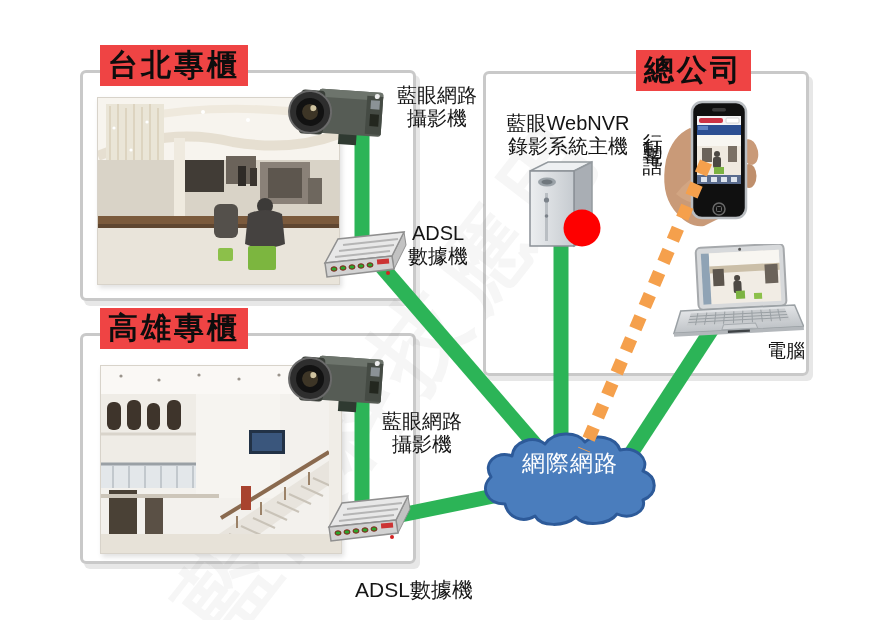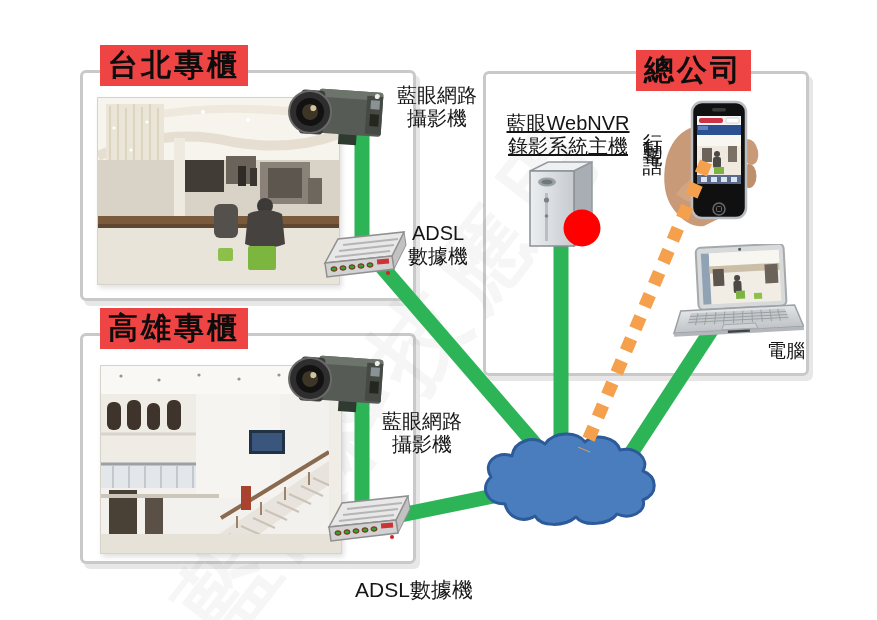--- a/index.html
+++ b/index.html
@@ -45,21 +45,21 @@
   .dev-server{left:520px;top:155px;width:84px;height:100px;}
   .dev-phone{left:658px;top:96px;width:102px;height:138px;}
   .dev-laptop{left:670px;top:244px;width:134px;height:102px;}
   .dev-cloud{left:478px;top:424px;width:184px;height:102px;}
   
   .lbl{position:absolute;z-index:5;font-size:20px;line-height:23px;text-align:center;color:#151515;}
   .lbl-cam1{left:393px;top:84px;width:88px;}
   .lbl-modem1{left:398px;top:222px;width:80px;}
   .lbl-cam2{left:378px;top:410px;width:88px;}
   .lbl-modem2{left:344px;top:578px;width:140px;font-size:21px;}
-  .lbl-nvr{left:490px;top:112px;width:156px;text-decoration:underline;}
+  .lbl-nvr{left:490px;top:112px;width:156px;}
   .lbl-phone{
     left:640px;top:118px;z-index:5;position:absolute;
     writing-mode:vertical-rl;text-orientation:upright;
     font-size:20px;letter-spacing:7px;color:#151515;
   }
   .lbl-computer{left:756px;top:339px;width:60px;font-size:19px;}
   .lbl-internet{left:478px;top:452px;width:184px;color:#ffffff;font-size:23px;letter-spacing:1px;}
   .caption{
     position:absolute;left:554px;top:520px;z-index:5;
     font-size:38px;font-weight:bold;letter-spacing:1px;color:#6c99d9;white-space:nowrap;
@@ -416,15 +416,16 @@
     <span style="display:block">藍眼網路</span>
     <span style="display:block">攝影機</span>
   </div>
   <div class="lbl lbl-modem2">ADSL數據機</div>
   <div class="lbl lbl-nvr">
     <span style="display:block">藍眼WebNVR</span>
     <span style="display:block">錄影系統主機</span>
   </div>
   <div class="lbl-phone">行動電話</div>
   <div class="lbl lbl-computer">電腦</div>
+  <div class="lbl lbl-internet">網際網路</div>
 
 
 </div>
 
 </body></html>

